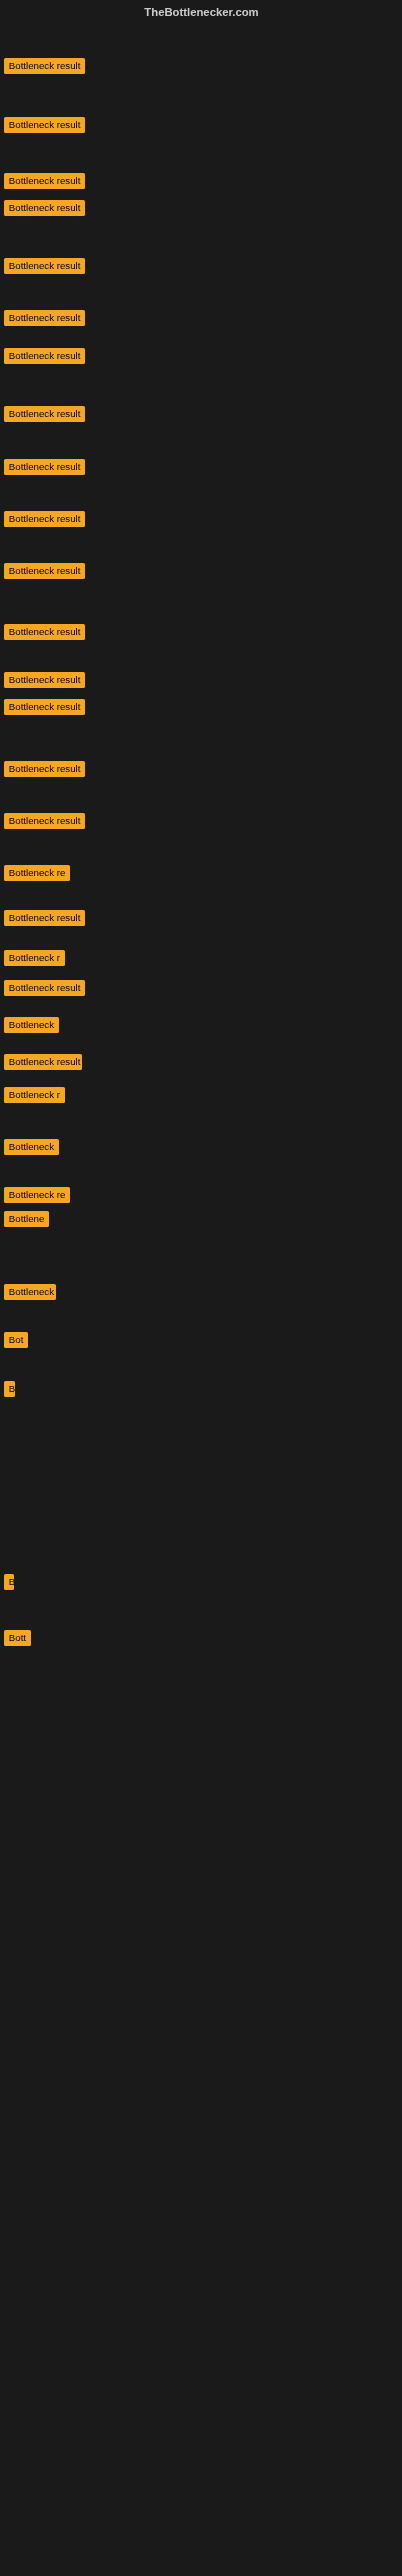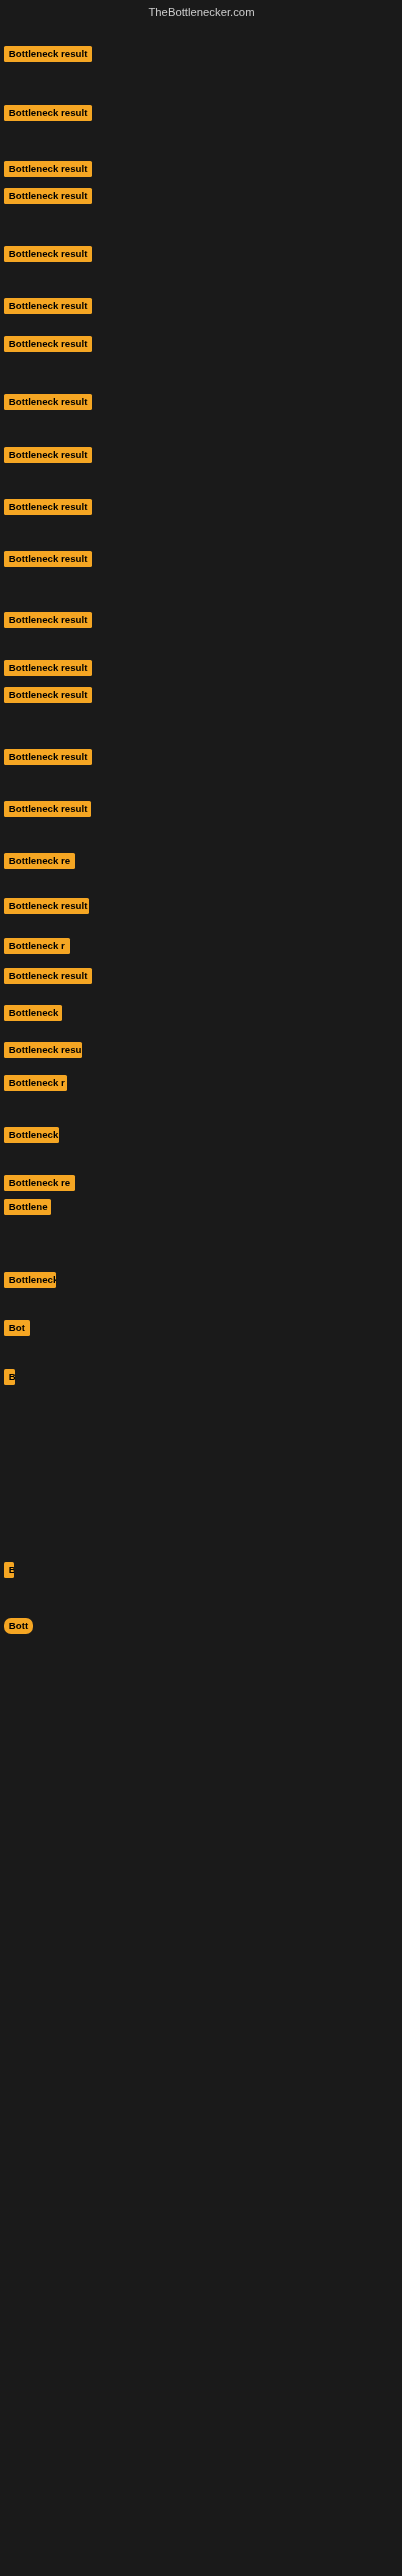--- a/index.html
+++ b/index.html
@@ -17,33 +17,34 @@
     }
 
     .site-title {
       position: absolute;
       top: 6.4px;
       left: 0;
       right: 0;
       text-align: center;
       color: #cccccc;
       font-size: 11.3px;
-      font-weight: normal;
+      font-weight: bold;
     }
 
     .bottleneck-badge {
       display: inline-block;
       background-color: #f5a623;
       color: #000;
       font-size: 9.7px;
-      font-weight: bold;
+      font-weight: normal;
       padding: 2.4px 4.8px;
       border-radius: 1.6px;
       white-space: nowrap;
       overflow: hidden;
+      margin-top: 12px;
     }
 
     .row {
       position: absolute;
       left: 4px;
     }
   </style>
 </head>
 <body>
 
@@ -73,15 +74,15 @@
     <div class="row" style="top: 1005px;"><span class="bottleneck-badge" style="max-width: 58px;">Bottleneck</span></div>
     <div class="row" style="top: 1042px;"><span class="bottleneck-badge" style="max-width: 78px;">Bottleneck result</span></div>
     <div class="row" style="top: 1075px;"><span class="bottleneck-badge" style="max-width: 63px;">Bottleneck r</span></div>
     <div class="row" style="top: 1127px;"><span class="bottleneck-badge" style="max-width: 55px;">Bottleneck</span></div>
     <div class="row" style="top: 1175px;"><span class="bottleneck-badge" style="max-width: 72px;">Bottleneck re</span></div>
     <div class="row" style="top: 1199px;"><span class="bottleneck-badge" style="max-width: 47px;">Bottlene</span></div>
     <div class="row" style="top: 1272px;"><span class="bottleneck-badge" style="max-width: 52px;">Bottleneck</span></div>
     <div class="row" style="top: 1320px;"><span class="bottleneck-badge" style="max-width: 26px; text-align: right;">Bot</span></div>
     <div class="row" style="top: 1369px;"><span class="bottleneck-badge" style="max-width: 11.3px;">B</span></div>
     <div class="row" style="top: 1562px;"><span class="bottleneck-badge" style="max-width: 9.7px;">B</span></div>
-    <div class="row" style="top: 1618px;"><span class="bottleneck-badge" style="max-width: 29px; border-radius: 7px;">Bott</span></div>
+    <div class="row" style="top: 1618px;"><span class="bottleneck-badge" style="max-width: 29px;">Bott</span></div>
   </div>
 
 
 </body></html>

